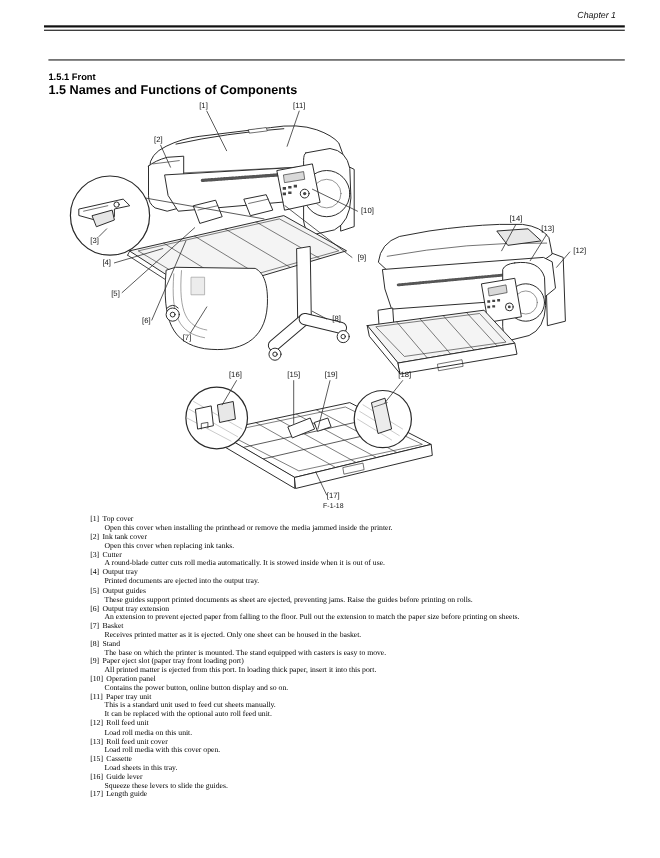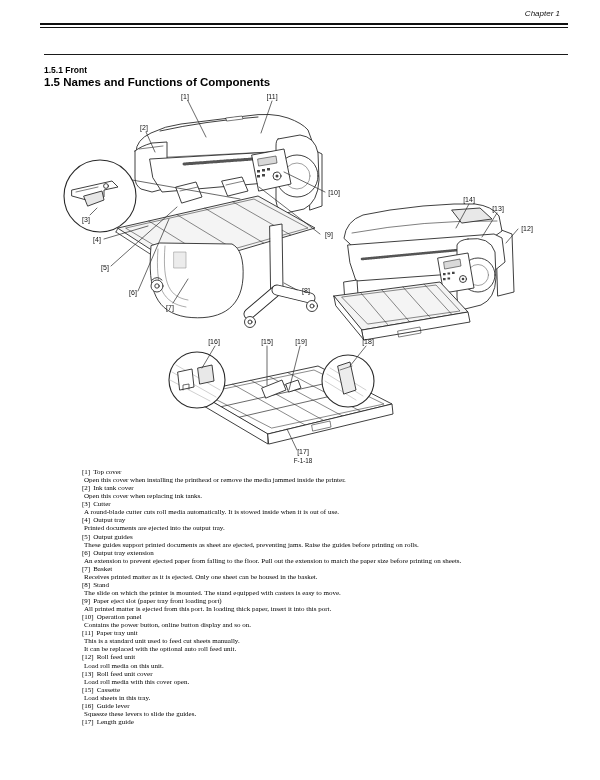--- a/index.html
+++ b/index.html
@@ -16,21 +16,21 @@
   #trule { top:54px; left:44px; right:32px; height:0; border-top:1px solid #1a1a1a; }
   #subtitle { top:65px; left:44px; font-size:8.5px; font-weight:bold; }
   #diagram { top:85px; left:0; }
   .callout { position:absolute; font-size:7px; line-height:8px; transform:translateX(-50%);
              white-space:nowrap; color:#111; }
   #fignum { position:absolute; left:303px; top:457px; font-size:6.3px; transform:translateX(-50%); color:#111; }
   #complist { top:468px; left:82px; width:482px;
               font-family:"Liberation Serif", serif; font-size:7px; line-height:8.07px; color:#000; }
   .comp-t { white-space:nowrap; }
   .comp-t .cn { margin-left:3px; }
-  .comp-d { margin-left:2px; white-space:nowrap; }
+  .comp-d { margin-left:13px; white-space:nowrap; }
   #pagenum { top:785px; right:35px; font-size:8.5px; color:#111; }
 </style>
 </head>
 <body>
 
 <div class="abs" id="chapter">Chapter 1</div>
 <div class="abs" id="hrule"></div>
 <div class="abs" id="title">1.5 Names and Functions of Components</div>
 <div class="abs" id="trule"></div>
 <div class="abs" id="subtitle">1.5.1 Front</div>
@@ -221,21 +221,21 @@
   <div class="comp">
     <div class="comp-t"><span class="cl">[6]</span><span class="cn">Output tray extension</span></div>
     <div class="comp-d">An extension to prevent ejected paper from falling to the floor. Pull out the extension to match the paper size before printing on sheets.</div>
   </div>
   <div class="comp">
     <div class="comp-t"><span class="cl">[7]</span><span class="cn">Basket</span></div>
     <div class="comp-d">Receives printed matter as it is ejected. Only one sheet can be housed in the basket.</div>
   </div>
   <div class="comp">
     <div class="comp-t"><span class="cl">[8]</span><span class="cn">Stand</span></div>
-    <div class="comp-d">The slide on which the printer is mounted. The stand equipped with casters is easy to move.</div>
+    <div class="comp-d">The base on which the printer is mounted. The stand equipped with casters is easy to move.</div>
   </div>
   <div class="comp">
     <div class="comp-t"><span class="cl">[9]</span><span class="cn">Paper eject slot (paper tray front loading port)</span></div>
     <div class="comp-d">All printed matter is ejected from this port. In loading thick paper, insert it into this port.</div>
   </div>
   <div class="comp">
     <div class="comp-t"><span class="cl">[10]</span><span class="cn">Operation panel</span></div>
     <div class="comp-d">Contains the power button, online button display and so on.</div>
   </div>
   <div class="comp">

